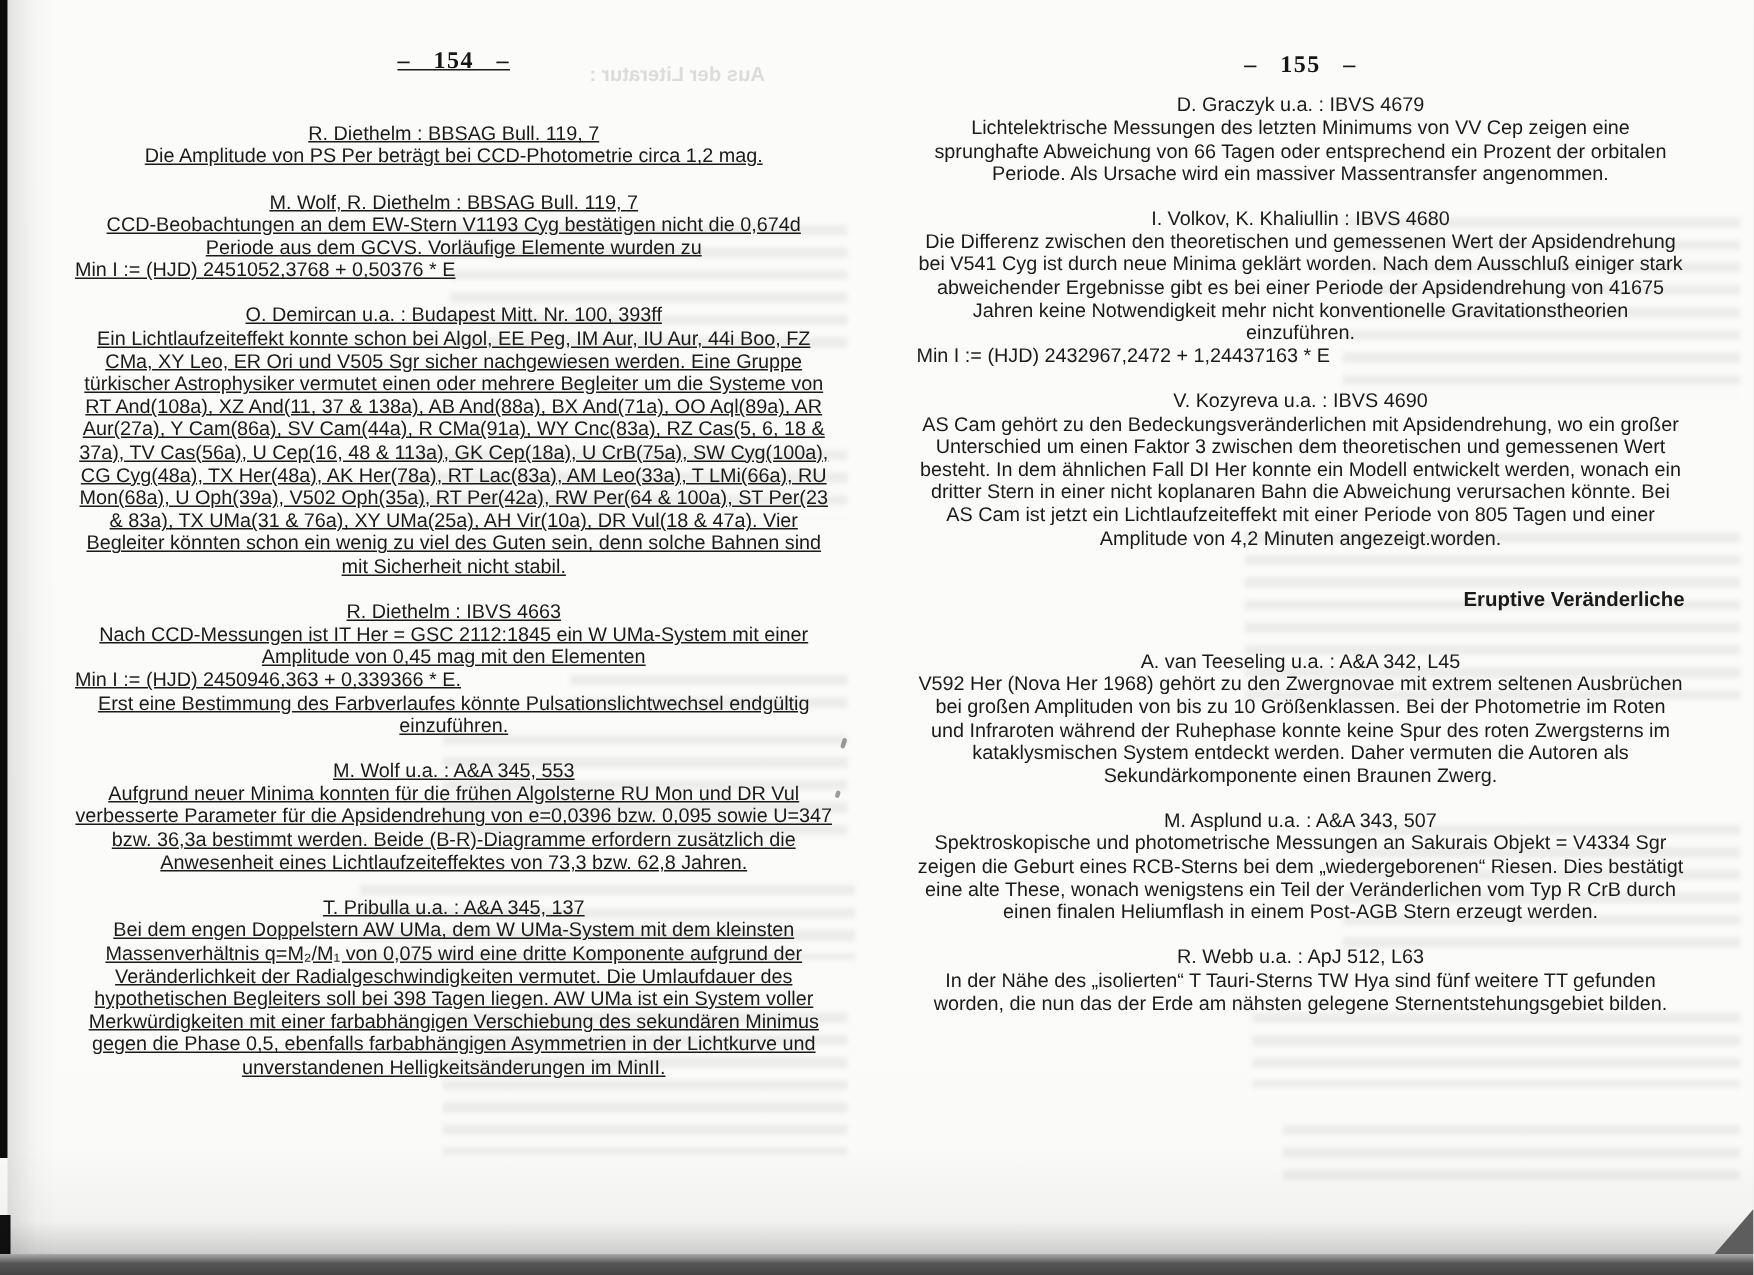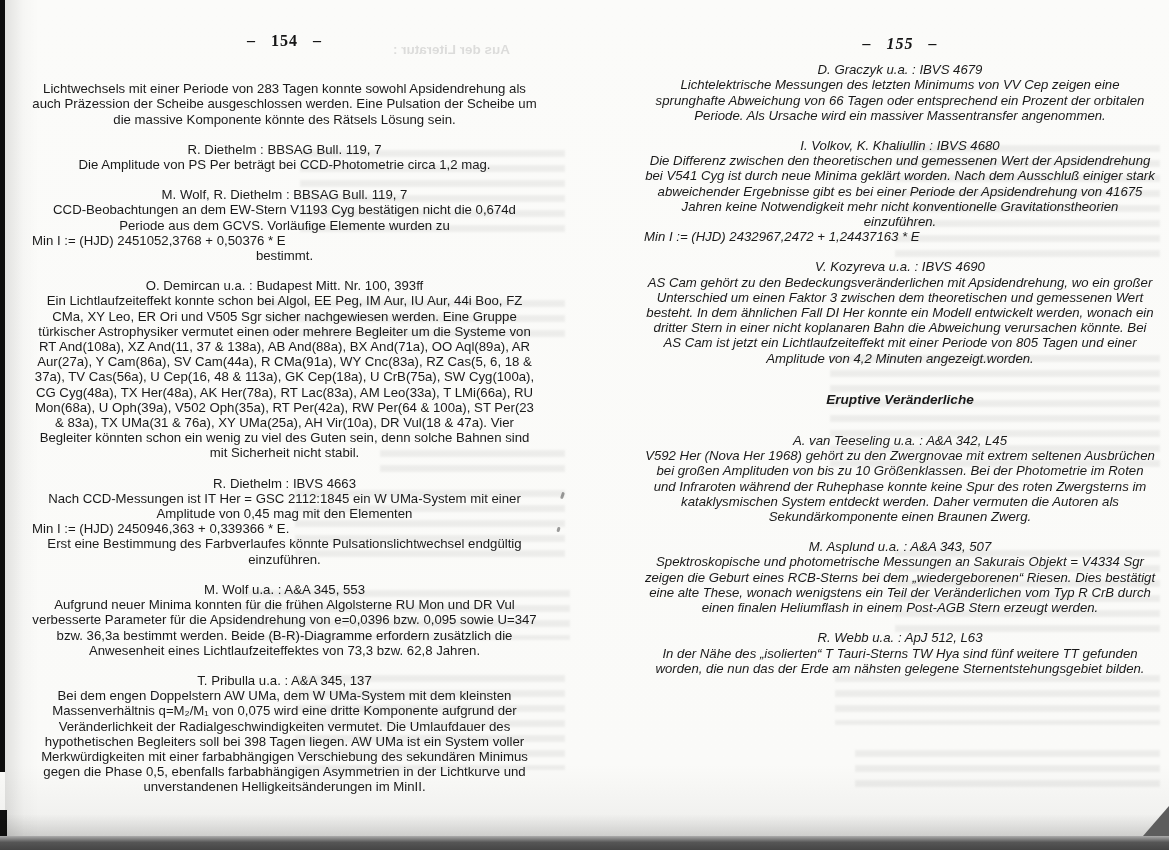--- a/index.html
+++ b/index.html
@@ -22,32 +22,32 @@
   .bottom-band{position:absolute;left:0;bottom:0;width:1169px;height:14px;
     background:linear-gradient(180deg,#ababab 0%,#565656 45%,#454545 100%);}
   .bottom-shade{position:absolute;left:0;bottom:14px;width:1169px;height:22px;
     background:linear-gradient(180deg,transparent,rgba(0,0,0,0.12));}
   .corner-fold{position:absolute;right:0;bottom:14px;width:0;height:0;
     border-left:26px solid transparent;border-bottom:30px solid #5d5d5d;}
   .speck{position:absolute;width:3px;height:7px;background:rgba(40,40,40,0.45);
     border-radius:2px;transform:rotate(18deg);}
   
   .page-col{position:absolute;font-size:13.2px;line-height:15.2px;color:#1a1a1a;}
-  .page-col.left{left:32px;top:33px;width:505px;}
-  .page-col.right{left:644px;top:36px;width:512px;font-style:italic;}
+  .page-col.left{left:50px;top:33px;width:505px;text-decoration:underline;}
+  .page-col.right{left:611px;top:36px;width:512px;}
   .page-number{
     text-align:center;font-family:"Liberation Serif",serif;font-weight:bold;
     font-size:16px;letter-spacing:1px;word-spacing:10px;color:#161616;
   }
   .page-col.left .page-number{margin-bottom:33px;}
   .page-col.right .page-number{margin-bottom:11px;}
   .blk{margin:0;}
   .para{white-space:pre-line;text-align:center;}
   .center-line{}
-  .heading{text-align:center;font-weight:bold;font-size:13.6px;}
+  .heading{text-align:right;font-weight:bold;font-size:13.6px;}
   .gap1{margin-top:15px;}
   .gap2{margin-top:26px;}
   
   .ghost{
     position:absolute;pointer-events:none;
     background:repeating-linear-gradient(180deg,
       rgba(100,100,100,0.085) 0px,rgba(100,100,100,0.085) 7px,
       transparent 7px,transparent 15px);
     filter:blur(1.3px);
   }
@@ -73,27 +73,25 @@
   <div class="ghost" style="left:295px;top:675px;width:270px;height:95px;"></div>
   <div class="ghost" style="left:895px;top:145px;width:265px;height:120px;"></div>
   <div class="ghost" style="left:830px;top:355px;width:330px;height:115px;"></div>
   <div class="ghost" style="left:895px;top:550px;width:265px;height:90px;"></div>
   <div class="ghost" style="left:835px;top:675px;width:325px;height:50px;"></div>
   <div class="ghost" style="left:855px;top:750px;width:305px;height:40px;"></div>
 
   <div class="page-col left">
     <div class="page-number">– 154 –</div>
     <div>
-        <div class="blk para">Lichtwechsels mit einer Periode von 283 Tagen konnte sowohl Apsidendrehung als auch Präzession der Scheibe ausgeschlossen werden. Eine Pulsation der Scheibe um die massive Komponente könnte des Rätsels Lösung sein.</div>
         <div class="blk para gap1">R. Diethelm : BBSAG Bull. 119, 7
 Die Amplitude von PS Per beträgt bei CCD-Photometrie circa 1,2 mag.</div>
         <div class="blk para gap1">M. Wolf, R. Diethelm : BBSAG Bull. 119, 7
 CCD-Beobachtungen an dem EW-Stern V1193 Cyg bestätigen nicht die 0,674d Periode aus dem GCVS. Vorläufige Elemente wurden zu</div>
         <div class="blk center-line">Min I := (HJD) 2451052,3768 + 0,50376 * E</div>
-        <div class="blk para">bestimmt.</div>
         <div class="blk para gap1">O. Demircan u.a. : Budapest Mitt. Nr. 100, 393ff
 Ein Lichtlaufzeiteffekt konnte schon bei Algol, EE Peg, IM Aur, IU Aur, 44i Boo, FZ CMa, XY Leo, ER Ori und V505 Sgr sicher nachgewiesen werden. Eine Gruppe türkischer Astrophysiker vermutet einen oder mehrere Begleiter um die Systeme von RT And(108a), XZ And(11, 37 &amp; 138a), AB And(88a), BX And(71a), OO Aql(89a), AR Aur(27a), Y Cam(86a), SV Cam(44a), R CMa(91a), WY Cnc(83a), RZ Cas(5, 6, 18 &amp; 37a), TV Cas(56a), U Cep(16, 48 &amp; 113a), GK Cep(18a), U CrB(75a), SW Cyg(100a), CG Cyg(48a), TX Her(48a), AK Her(78a), RT Lac(83a), AM Leo(33a), T LMi(66a), RU Mon(68a), U Oph(39a), V502 Oph(35a), RT Per(42a), RW Per(64 &amp; 100a), ST Per(23 &amp; 83a), TX UMa(31 &amp; 76a), XY UMa(25a), AH Vir(10a), DR Vul(18 &amp; 47a). Vier Begleiter könnten schon ein wenig zu viel des Guten sein, denn solche Bahnen sind mit Sicherheit nicht stabil.</div>
         <div class="blk para gap1">R. Diethelm : IBVS 4663
 Nach CCD-Messungen ist IT Her = GSC 2112:1845 ein W UMa-System mit einer Amplitude von 0,45 mag mit den Elementen</div>
         <div class="blk center-line">Min I := (HJD) 2450946,363 + 0,339366 * E.</div>
         <div class="blk para">Erst eine Bestimmung des Farbverlaufes könnte Pulsationslichtwechsel endgültig einzuführen.</div>
         <div class="blk para gap1">M. Wolf u.a. : A&amp;A 345, 553
 Aufgrund neuer Minima konnten für die frühen Algolsterne RU Mon und DR Vul verbesserte Parameter für die Apsidendrehung von e=0,0396 bzw. 0,095 sowie U=347 bzw. 36,3a bestimmt werden. Beide (B-R)-Diagramme erfordern zusätzlich die Anwesenheit eines Lichtlaufzeiteffektes von 73,3 bzw. 62,8 Jahren.</div>
         <div class="blk para gap1">T. Pribulla u.a. : A&amp;A 345, 137
 Bei dem engen Doppelstern AW UMa, dem W UMa-System mit dem kleinsten Massenverhältnis q=M₂/M₁ von 0,075 wird eine dritte Komponente aufgrund der Veränderlichkeit der Radialgeschwindigkeiten vermutet. Die Umlaufdauer des hypothetischen Begleiters soll bei 398 Tagen liegen. AW UMa ist ein System voller Merkwürdigkeiten mit einer farbabhängigen Verschiebung des sekundären Minimus gegen die Phase 0,5, ebenfalls farbabhängigen Asymmetrien in der Lichtkurve und unverstandenen Helligkeitsänderungen im MinII.</div>

